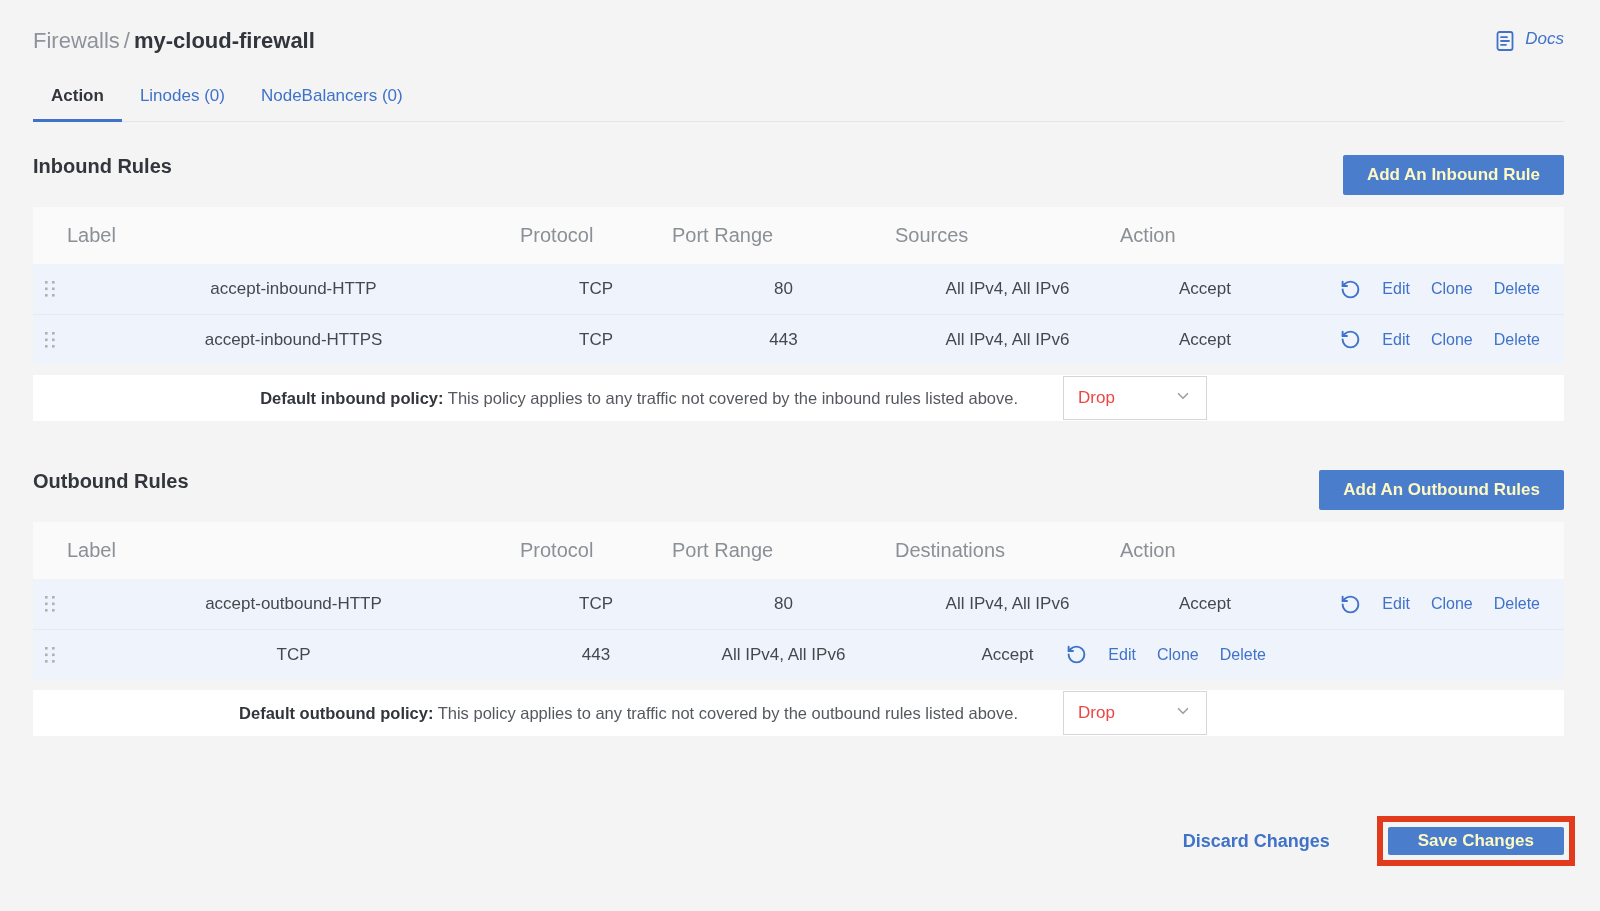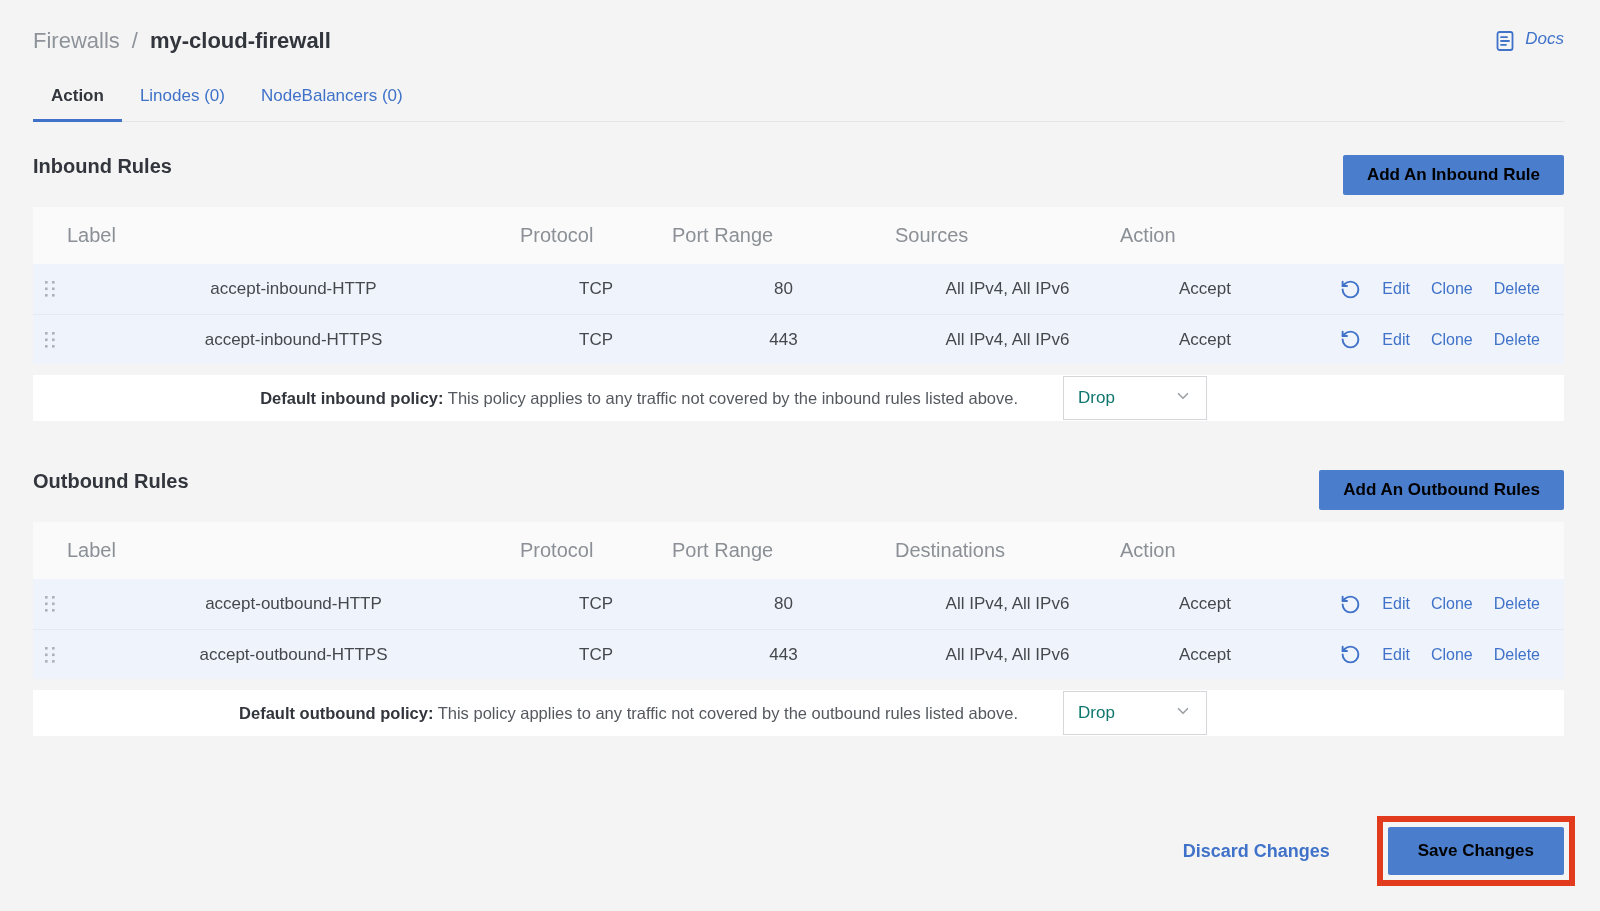--- a/index.html
+++ b/index.html
@@ -18,38 +18,38 @@
   html,body{width:1600px;height:911px;overflow:hidden;}
   body{
     background:var(--page-bg);
     font-family:"Liberation Sans", sans-serif;
     color:var(--text-dark);
   }
   .page{padding:0 36px 0 33px;}
 
   
   .topbar{display:flex;justify-content:space-between;align-items:center;margin-top:28px;}
-  .breadcrumb{font-size:22px;display:flex;align-items:baseline;gap:12px;}
+  .breadcrumb{font-size:22px;display:flex;align-items:baseline;gap:4px;}
   .breadcrumb .crumb-link{color:#8e939a;text-decoration:none;cursor:pointer;}
   .breadcrumb .crumb-sep{color:#8e939a;}
   .breadcrumb .crumb-current{color:var(--text-dark);font-weight:700;}
   .docs-link{display:flex;gap:8px;color:var(--accent);font-size:17px;cursor:pointer;text-decoration:none;font-style:italic;}
   .docs-link svg{display:block;}
 
   
   .tabs{display:flex;margin-top:24px;border-bottom:1px solid var(--border);}
   .tab{position:relative;padding:8px 18px 15px;font-size:17px;color:var(--accent);cursor:pointer;}
   .tab.active{color:var(--text-dark);font-weight:700;}
   .tab.active::after{content:'';position:absolute;left:0;right:0;bottom:-1px;height:3px;background:var(--accent);}
 
   
   .section-head{display:flex;justify-content:space-between;align-items:flex-start;margin-top:33px;margin-bottom:12px;}
   .section-title{font-size:20px;font-weight:700;color:var(--text-dark);}
   .btn-primary{
-    background:var(--button);color:#000000;border:none;cursor:pointer;
+    background:var(--button);color:#fef9c3;border:none;cursor:pointer;
     font-family:"Liberation Sans", sans-serif;font-size:17px;font-weight:700;
     height:40px;padding:0 24px;border-radius:2px;
   }
 
   
   .rule-grid{display:grid;grid-template-columns:34px 453px 152px 223px 225px 170px auto;align-items:center;}
   .thead{height:57px;background:var(--header-bg);color:var(--text-gray);font-size:20px;}
   .trow{height:50px;background:var(--row-bg);color:var(--text-cell);font-size:17px;text-align:center;}
   .trow + .trow{border-top:1px solid #e4e9f3;}
   .cell-handle{display:flex;justify-content:center;align-items:center;cursor:grab;}
@@ -60,30 +60,30 @@
   
   .policy-row{
     margin-top:11px;height:46px;background:#fff;
     display:flex;align-items:center;justify-content:flex-end;padding-right:357px;
     font-size:16.5px;color:#55595f;
   }
   .policy-row .policy-label{font-weight:700;color:var(--text-dark);}
   .policy-select{
     width:144px;height:44px;margin-left:45px;background:#fff;border:1px solid #d4d6d9;
     display:flex;align-items:center;justify-content:space-between;padding:0 14px;
-    font-size:17px;color:#0f766e;cursor:pointer;
+    font-size:17px;color:#ef4444;cursor:pointer;
   }
 
   .outbound-section .section-head{margin-top:49px;}
 
   
   .footer{display:flex;align-items:center;justify-content:flex-end;margin-top:80px;}
   .discard-link{color:var(--accent);font-size:18px;font-weight:700;cursor:pointer;margin-right:47px;text-decoration:none;}
   .highlight-box{border:6px solid var(--highlight);padding:5px;margin-right:-11px;background:transparent;}
-  .highlight-box .btn-primary{height:48px;padding:0 30px;}
+  .highlight-box .btn-primary{height:28px;padding:0 30px;}
 </style>
 </head>
 <body>
 
 <div class="page">
 
   <div class="topbar">
     <div class="breadcrumb">
       <a class="crumb-link">Firewalls</a>
       <span class="crumb-sep">/</span>
@@ -247,21 +247,20 @@
       <div class="cell-handle">
         <svg width="13" height="18" viewBox="0 0 13 18" fill="#aeb1b7">
           <rect x="1" y="1" width="2.6" height="2.6"></rect>
             <rect x="8" y="1" width="2.6" height="2.6"></rect>
           <rect x="1" y="7.5" width="2.6" height="2.6"></rect>
             <rect x="8" y="7.5" width="2.6" height="2.6"></rect>
           <rect x="1" y="14" width="2.6" height="2.6"></rect>
             <rect x="8" y="14" width="2.6" height="2.6"></rect>
         </svg>
       </div>
-      <div>accept-outbound-HTTPS</div>
       <div>TCP</div>
       <div>443</div>
       <div>All IPv4, All IPv6</div>
       <div>Accept</div>
       <div class="cell-actions">
         <button class="undo-btn">
           <svg width="21" height="21" viewBox="0 0 24 24" fill="none" stroke="#3f72c8" stroke-width="2.2" stroke-linecap="round" stroke-linejoin="round">
             <path d="M3 12a9 9 0 1 0 9-9 9.75 9.75 0 0 0-6.74 2.74L3 8"></path>
               <path d="M3 3v5h5"></path>
           </svg>

